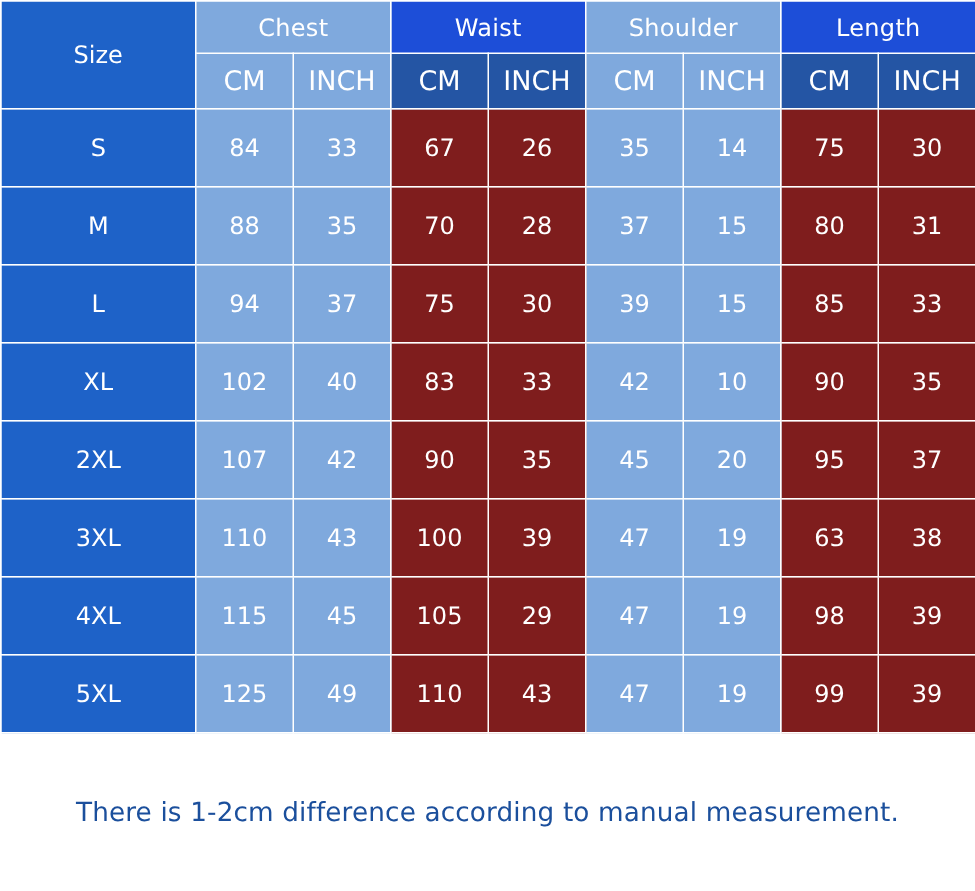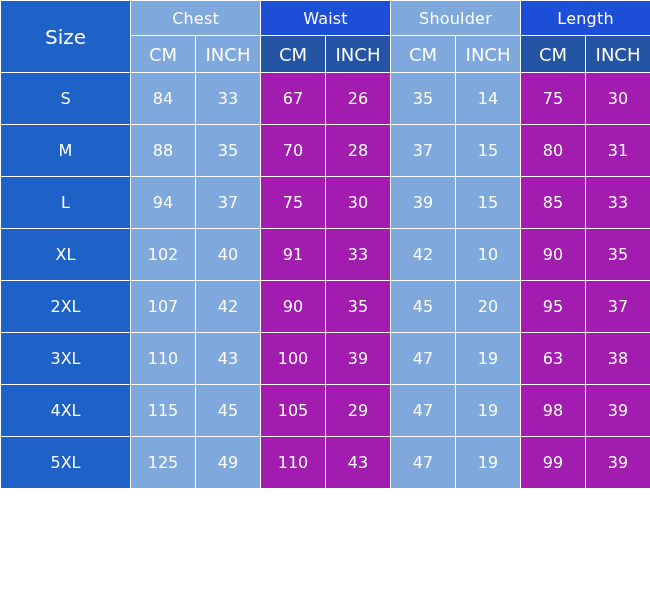--- a/index.html
+++ b/index.html
@@ -44,29 +44,29 @@
   .grp.dark  { background: #1d4ed8; }
   .grp.light { background: #7fa9dd; }
   .unit {
     height: 36px;
     font-size: 18px;
   }
   .unit.dark  { background: #2455a4; }
   .unit.light { background: #7fa9dd; }
   .size-head {
     background: #1e62c8;
-    font-size: 20px;
+    font-size: 16px;
   }
   .size-cell {
     background: #1e62c8;
     height: 51px;
     font-size: 16px;
   }
   td.v-dark {
-    background: #a21caf;
+    background: #7f1d1d;
     height: 51px;
     font-size: 16px;
   }
   td.v-light {
     background: #7fa9dd;
     height: 51px;
     font-size: 16px;
     margin-left: 46px;
   }
   .note {
@@ -150,21 +150,21 @@
         <td class="v-dark">30</td>
         <td class="v-light">39</td>
         <td class="v-light">15</td>
         <td class="v-dark">85</td>
         <td class="v-dark">33</td>
       </tr>
       <tr>
         <td class="size-cell">XL</td>
         <td class="v-light">102</td>
         <td class="v-light">40</td>
-        <td class="v-dark">91</td>
+        <td class="v-dark">83</td>
         <td class="v-dark">33</td>
         <td class="v-light">42</td>
         <td class="v-light">10</td>
         <td class="v-dark">90</td>
         <td class="v-dark">35</td>
       </tr>
       <tr>
         <td class="size-cell">2XL</td>
         <td class="v-light">107</td>
         <td class="v-light">42</td>
@@ -204,14 +204,15 @@
         <td class="v-dark">110</td>
         <td class="v-dark">43</td>
         <td class="v-light">47</td>
         <td class="v-light">19</td>
         <td class="v-dark">99</td>
         <td class="v-dark">39</td>
       </tr>
     </tbody>
   </table>
 
+  <div class="note">There is 1-2cm difference according to manual measurement.</div>
 
 </div>
 
 </body></html>

